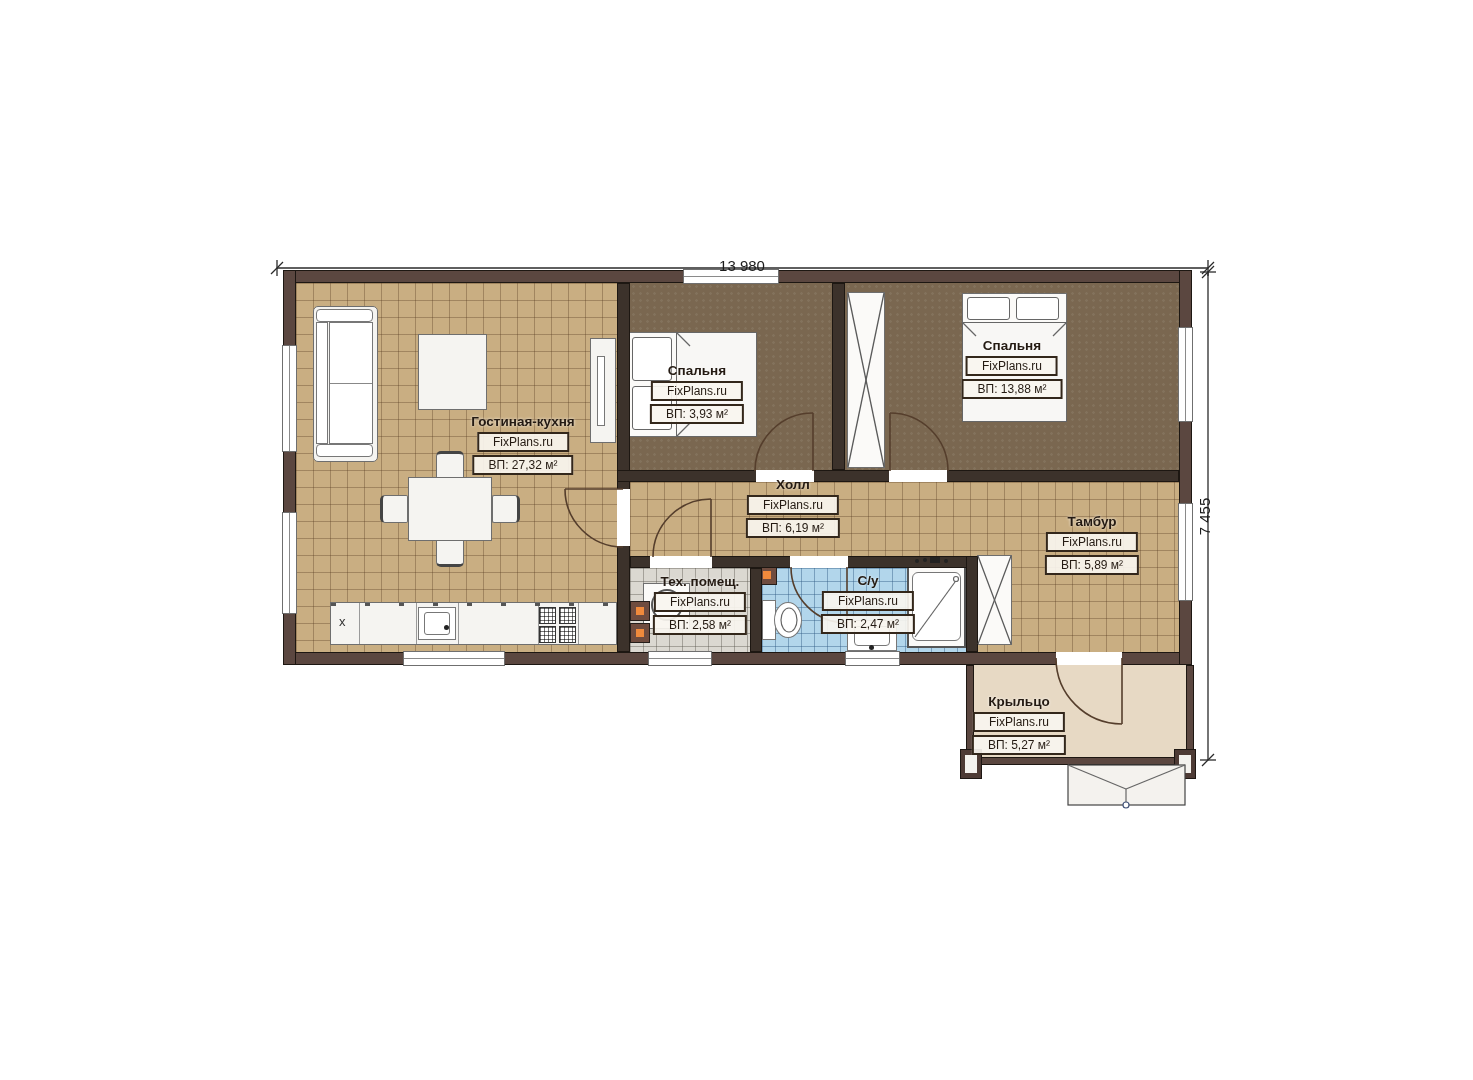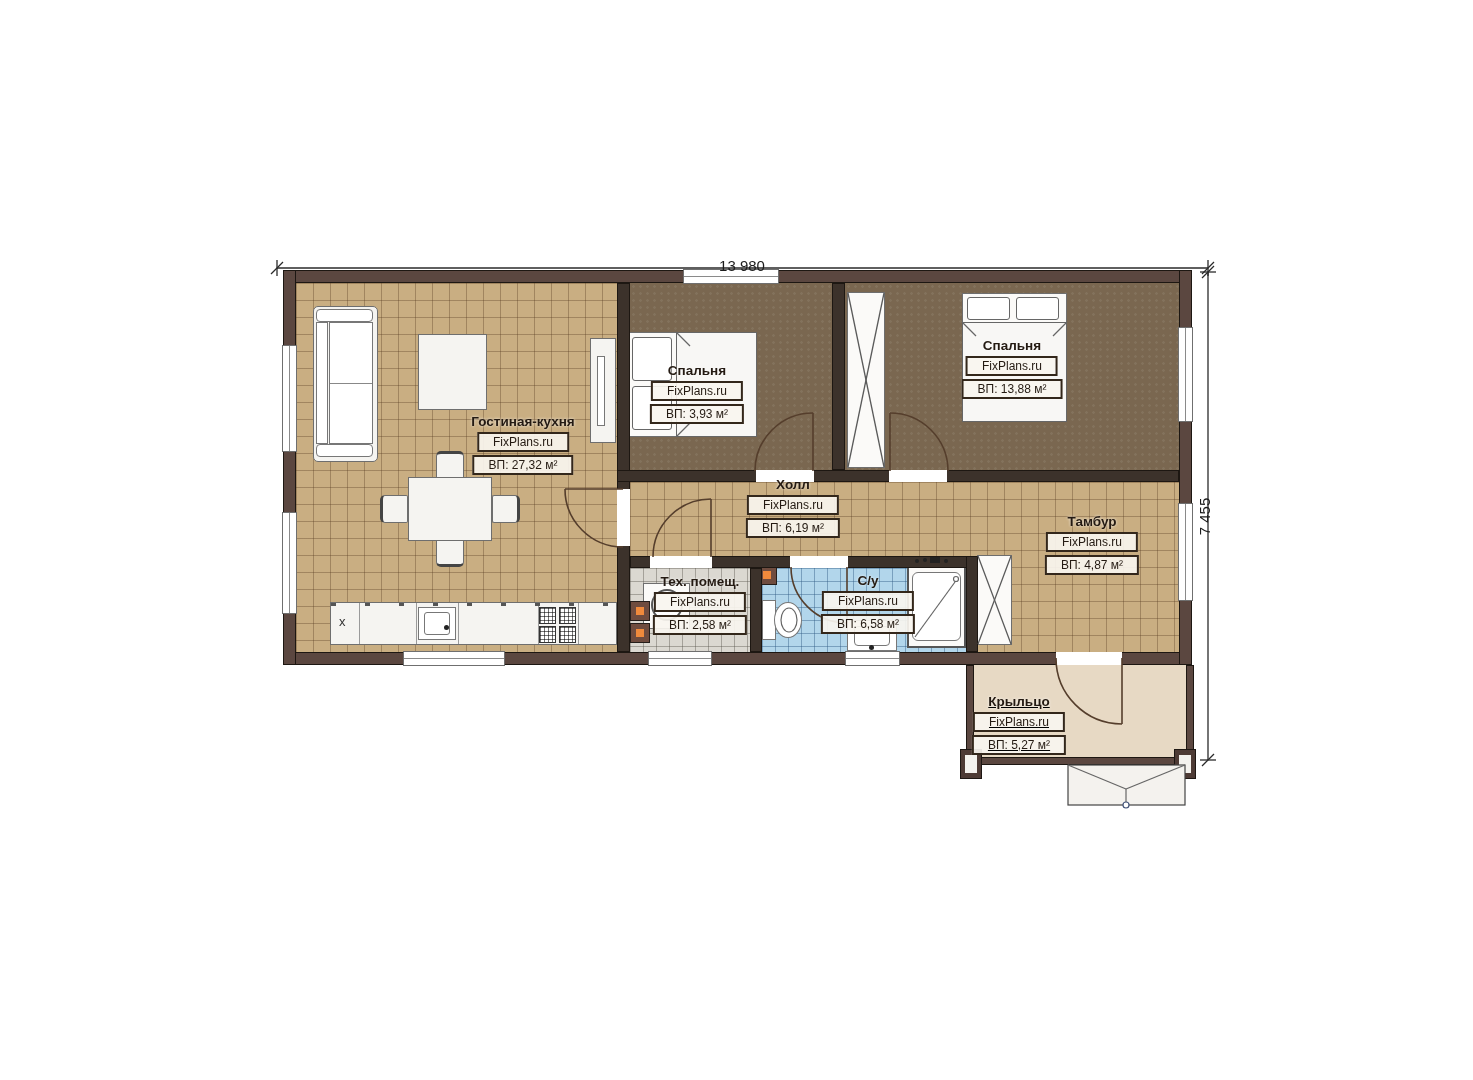--- a/index.html
+++ b/index.html
@@ -277,33 +277,33 @@
     <div class="rrow">ВП: 13,88 м²</div>
   </div>
   <div class="rlabel" style="left:793px;top:477px;text-align:center;">
     <div class="rtitle">Холл</div>
     <div class="rrow">FixPlans.ru</div>
     <div class="rrow">ВП: 6,19 м²</div>
   </div>
   <div class="rlabel" style="left:1092px;top:514px;">
     <div class="rtitle">Тамбур</div>
     <div class="rrow">FixPlans.ru</div>
-    <div class="rrow">ВП: 4,87 м²</div>
+    <div class="rrow">ВП: 5,89 м²</div>
   </div>
   <div class="rlabel" style="left:700px;top:574px;">
     <div class="rtitle">Тех. помещ.</div>
     <div class="rrow">FixPlans.ru</div>
     <div class="rrow">ВП: 2,58 м²</div>
   </div>
   <div class="rlabel" style="left:868px;top:573px;">
     <div class="rtitle">С/у</div>
     <div class="rrow">FixPlans.ru</div>
-    <div class="rrow">ВП: 6,58 м²</div>
-  </div>
-  <div class="rlabel" style="left:1019px;top:694px;text-decoration:underline;">
+    <div class="rrow">ВП: 2,47 м²</div>
+  </div>
+  <div class="rlabel" style="left:1019px;top:694px;">
     <div class="rtitle">Крыльцо</div>
     <div class="rrow">FixPlans.ru</div>
     <div class="rrow">ВП: 5,27 м²</div>
   </div>
 
   <div class="dim" style="left:692px;top:242px;width:100px;margin-top:15px;">13 980</div>
   <div class="dim dim-right" style="left:1172px;top:508px;width:64px;">7 455</div>
 </div>
 
 </body></html>

